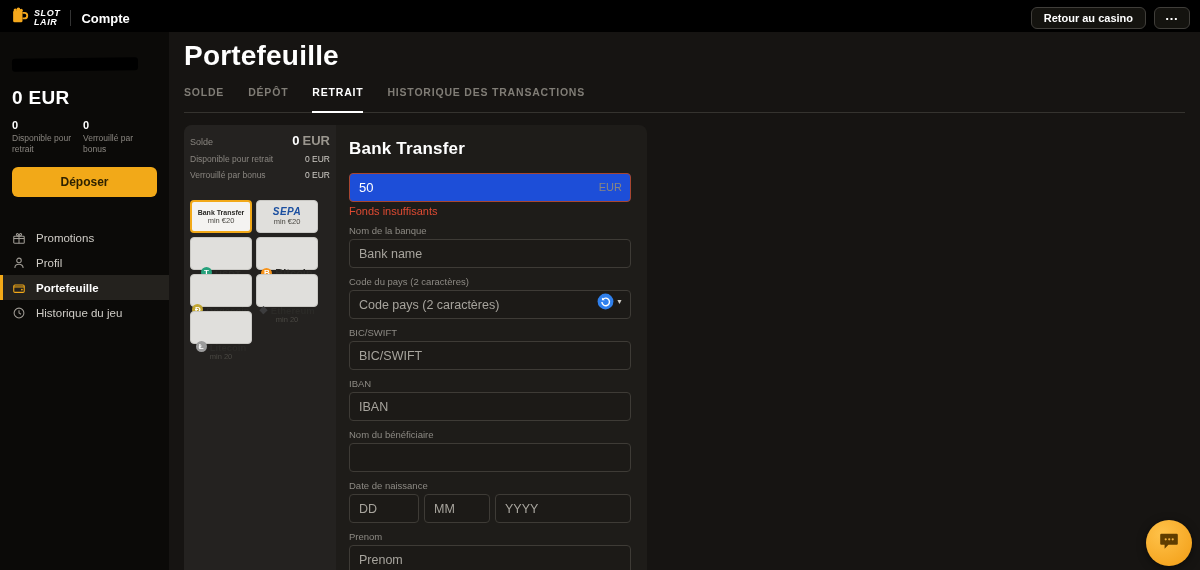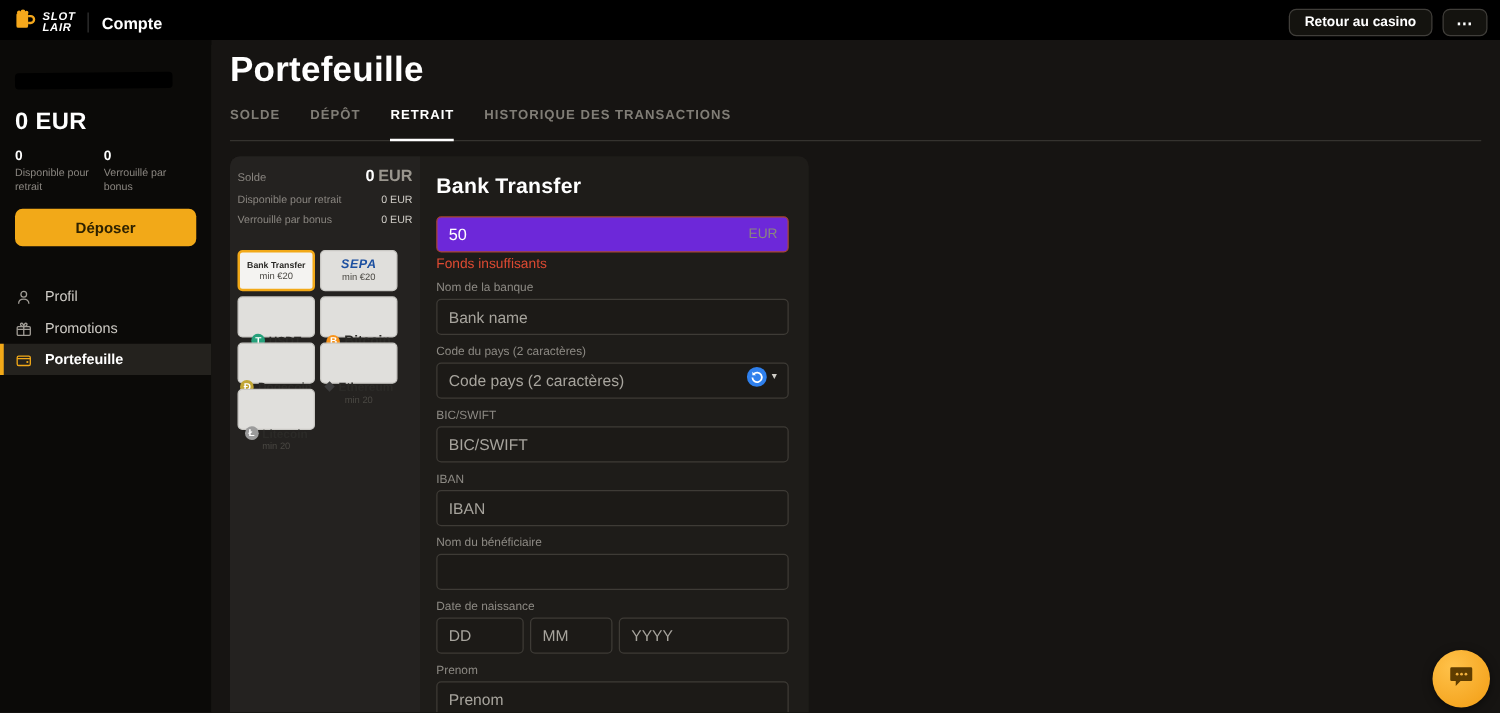--- a/index.html
+++ b/index.html
@@ -78,21 +78,21 @@
   .coin-name{font-size:9.5px;font-weight:bold;color:#2b2a27;margin-top:48px;}
   .coin-name.big{font-size:11px;}
   .tile-min{font-size:7.5px;color:#4a4843;line-height:1;}
 
   
   .form-title{font-size:17px;font-weight:bold;margin-top:8px;letter-spacing:.2px;}
   .amount-head{display:flex;align-items:baseline;gap:7px;margin-top:16px;}
   .amount-label{font-size:12.5px;font-weight:bold;}
   .amount-meta{font-size:8.5px;color:#8a8680;}
   .amount-wrap{position:relative;margin-top:7px;}
-  .amount-input{width:100%;height:29px;background:#6d28d9;border:1px solid #a84631;border-radius:4px;color:#fff;font-size:13px;padding:0 40px 0 9px;}
+  .amount-input{width:100%;height:29px;background:#1d4ed8;border:1px solid #a84631;border-radius:4px;color:#fff;font-size:13px;padding:0 40px 0 9px;}
   .cur-suffix{position:absolute;right:9px;top:8px;font-size:11px;color:#8a8680;}
   .amount-error{margin-top:3px;font-size:11px;color:var(--error);}
   .fld-label{margin-top:8px;font-size:9.5px;color:#8d8a84;line-height:11px;}
   .fld-input{margin-top:3px;width:100%;height:29px;background:#1c1a17;border:1px solid #3e3b36;border-radius:4px;color:#e8e6e1;font-size:12.5px;padding:0 9px;}
   .fld-input::placeholder,.amount-input::placeholder{color:#a7a49d;opacity:1;}
   .country-wrap{position:relative;}
   .country-flag{position:absolute;right:8px;top:6px;display:flex;align-items:center;gap:2px;}
   .caret{font-size:7px;color:#cfcdc7;}
   .dob-row{display:flex;gap:5px;}
   .dob-day{width:70px;}
@@ -142,46 +142,55 @@
       <div class="v">0</div>
       <div class="l">Verrouillé par bonus</div>
     </div>
   </div>
   <button class="deposit-btn">Déposer</button>
 
   <nav class="sb-menu">
     <div class="sb-item">
       <span class="sb-ico">
         <svg width="14" height="14" viewBox="0 0 16 16" fill="none" stroke="currentColor" stroke-width="1.2">
-          <circle cx="8" cy="5" r="2.6"></circle>
-            <path d="M3.3 13.6c0-2.6 2.1-4.1 4.7-4.1s4.7 1.5 4.7 4.1"></path>
-        </svg>
-      </span>
-      <span>Profil</span>
-    </div>
-    <div class="sb-item">
-      <span class="sb-ico">
-        <svg width="14" height="14" viewBox="0 0 16 16" fill="none" stroke="currentColor" stroke-width="1.2">
           <rect x="2" y="6" width="12" height="8" rx="1"></rect>
             <line x1="8" y1="6" x2="8" y2="14"></line>
             <line x1="2" y1="8.6" x2="14" y2="8.6"></line>
           <path d="M8 6C5.4 6 4.3 3.8 5.6 3.1 6.9 2.4 8 4.4 8 6zm0 0c2.6 0 3.7-2.2 2.4-2.9C9.1 2.4 8 4.4 8 6z"></path>
         </svg>
       </span>
       <span>Promotions</span>
+    </div>
+    <div class="sb-item">
+      <span class="sb-ico">
+        <svg width="14" height="14" viewBox="0 0 16 16" fill="none" stroke="currentColor" stroke-width="1.2">
+          <circle cx="8" cy="5" r="2.6"></circle>
+            <path d="M3.3 13.6c0-2.6 2.1-4.1 4.7-4.1s4.7 1.5 4.7 4.1"></path>
+        </svg>
+      </span>
+      <span>Profil</span>
     </div>
     <div class="sb-item active">
       <span class="sb-ico">
         <svg width="14" height="14" viewBox="0 0 16 16" fill="none" stroke="currentColor" stroke-width="1.2">
           <rect x="2" y="4.5" width="12" height="8.5" rx="1.4"></rect>
             <path d="M2 6.8h12"></path>
             <circle cx="11.3" cy="9.8" r="1" fill="currentColor" stroke="none"></circle>
         </svg>
       </span>
       <span>Portefeuille</span>
+    </div>
+    <div class="sb-item">
+      <span class="sb-ico">
+        <svg width="14" height="14" viewBox="0 0 16 16" fill="none" stroke="currentColor" stroke-width="1.2">
+          <circle cx="8" cy="8" r="5.6"></circle>
+            <path d="M8 4.8V8l2.3 1.4"></path>
+        </svg>
+      </span>
+      <span>Historique du jeu</span>
     </div>
   </nav>
 </aside>
 
 <main class="main">
   <h1 class="page-title">Portefeuille</h1>
 
   <div class="tabs">
     <button class="tab">SOLDE</button>
     <button class="tab">DÉPÔT</button>

